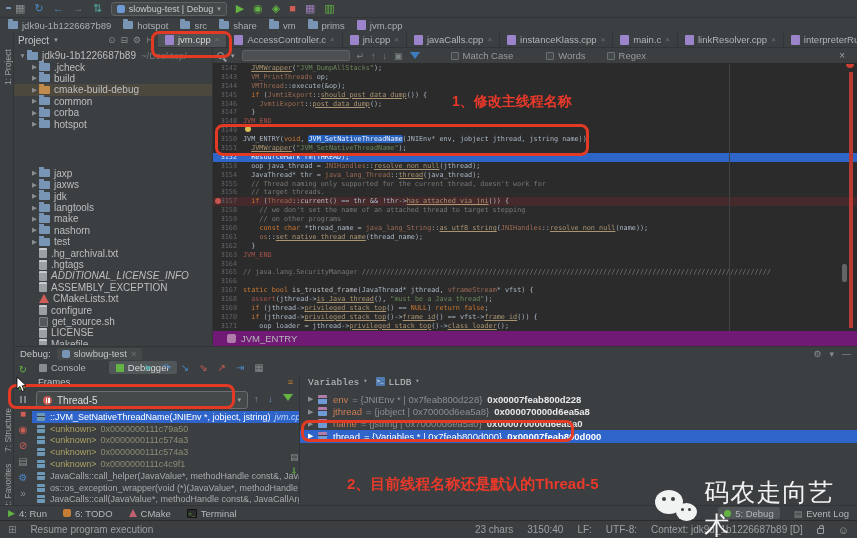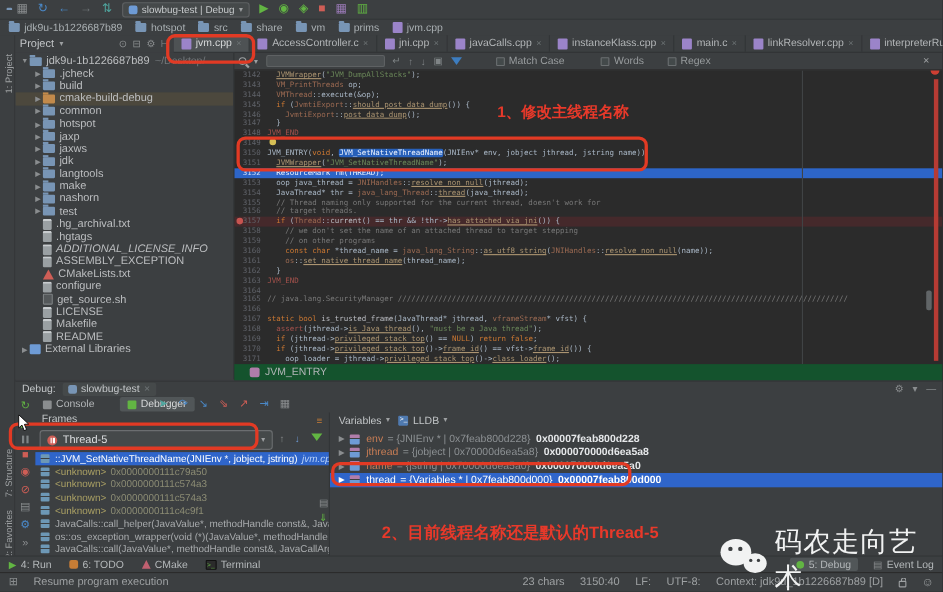--- a/index.html
+++ b/index.html
@@ -83,21 +83,21 @@
   .bulb{display:inline-block;width:6px;height:6px;border-radius:50%;background:#d6bf55;margin-left:2px;}
   .tk-p{color:#a9b7c6}.tk-k{color:#cc7832}.tk-s{color:#6a8759}.tk-c{color:#787878}
   .tk-m{color:#a5524c}.tk-t{color:#9c6a52}.tk-w{color:#bcbec4}
   .tk-f{color:#ab9471;text-decoration:underline;}
   .tk-hl{background:#2760ba;color:#eef4ff;border-radius:2px;}
   .guide{position:absolute;left:516px;top:0;width:1px;height:267px;background:#404345;}
   .estripe{position:absolute;right:4px;top:8px;width:4px;height:256px;background:#b73b34;}
   .edot{position:absolute;right:3px;top:-4px;width:8px;height:8px;border-radius:50%;background:#cf3f33;}
   .thumb{position:absolute;right:10px;top:200px;width:5px;height:18px;background:#616567;border-radius:2px;}
 
-  .ed-crumb{position:absolute;left:213px;top:331px;width:644px;height:15px;background:#14532d;
+  .ed-crumb{position:absolute;left:213px;top:331px;width:644px;height:15px;background:#701a75;
             display:flex;align-items:center;gap:5px;padding:0 14px;font-size:9.5px;color:#b3b6b8;}
   .crumb-ico{width:9px;height:9px;background:#b07daa;border-radius:2px;}
 
   
   .debug{position:absolute;left:14px;top:346px;width:843px;height:159px;background:#3c3f41;border-top:1px solid #323537;}
   .dbg-header{position:absolute;left:0;top:0;width:843px;height:13px;display:flex;align-items:center;gap:6px;
               padding:0 6px;font-size:9.5px;color:#c3c6c8;}
   .dbg-session{display:flex;align-items:center;gap:4px;background:#45494a;border-radius:2px;padding:0 5px;height:12px;}
   .dbg-hicons{margin-left:auto;display:flex;gap:8px;color:#8a8d8f;font-size:9px;}
   .dbg-tabs{position:absolute;left:18px;top:13px;height:15px;display:flex;align-items:center;gap:16px;font-size:9.5px;}
@@ -125,21 +125,21 @@
   .flist{height:95px;overflow:hidden;}
   .frow{display:flex;align-items:center;height:11.8px;font-size:9px;white-space:nowrap;padding-left:5px;overflow:hidden;}
   .frow.sel{background:#2f65ca;color:#fff;}
   .fico{width:8px;height:8px;flex:0 0 auto;margin-right:5px;border-radius:1px;
         background:linear-gradient(#6d98b6 0 3px,#3c3f41 3px 4px,#6d98b6 4px 7px);}
   .fn-u{color:#aaa064;} .fa{color:#8c8c74;margin-left:4px;} .fn-g{color:#a8abad;}
   .ffile{color:#b9d2fa;font-style:italic;margin-left:4px;}
 
   .vars{position:absolute;left:286px;top:28px;width:557px;height:131px;overflow:hidden;}
   .vars-hd{height:14px;display:flex;align-items:center;gap:8px;padding:0 8px;font-size:9.5px;color:#c3c6c8;}
-  .vtab{display:flex;align-items:center;gap:4px;}
+  .vtab{display:flex;align-items:flex-start;gap:4px;font-family:Liberation Mono, monospace;}
   .lldb-ico{width:9px;height:9px;background:#4f7ab0;border-radius:1px;color:#fff;font-size:6px;line-height:9px;text-align:center;}
   .vlist{margin-top:4px;}
   .vrow{display:flex;align-items:center;height:12.4px;font-size:9.5px;white-space:nowrap;padding-left:8px;overflow:hidden;}
   .vrow.sel{background:#2f65ca;}
   .vrow.sel span{color:#fff !important;}
   .vexp{color:#8a8d8f;font-size:7px;width:10px;}
   .vico{width:9px;height:9px;flex:0 0 auto;margin-right:6px;border-radius:1px;
         background:linear-gradient(#b07daa 0 3px,#3c3f41 3px 4px,#6e9bd5 4px 9px);}
   .vname{color:#c87d55;} .vtype{color:#8c9093;margin-left:4px;} .vaddr{color:#e6e8ea;font-weight:bold;margin-left:5px;}
 
@@ -274,23 +274,28 @@
         <span>cmake-build-debug</span>
       </div>
       <div class="trow" style="padding-left: 16px;">
         <span class="tarrow">▶</span>
         <span class="ti ti-folder"></span>
         <span>common</span>
       </div>
       <div class="trow" style="padding-left: 16px;">
         <span class="tarrow">▶</span>
         <span class="ti ti-folder"></span>
+        <span>corba</span>
+      </div>
+      <div class="trow" style="padding-left: 16px;">
+        <span class="tarrow">▶</span>
+        <span class="ti ti-folder"></span>
         <span>hotspot</span>
       </div>
-      <div class="trow" style="padding-left: 16px;">
+      <div class="trow" style="padding-left: 16px; margin-top: 38px;">
         <span class="tarrow">▶</span>
         <span class="ti ti-folder"></span>
         <span>jaxp</span>
       </div>
       <div class="trow" style="padding-left: 16px;">
         <span class="tarrow">▶</span>
         <span class="ti ti-folder"></span>
         <span>jaxws</span>
       </div>
       <div class="trow" style="padding-left: 16px;">

